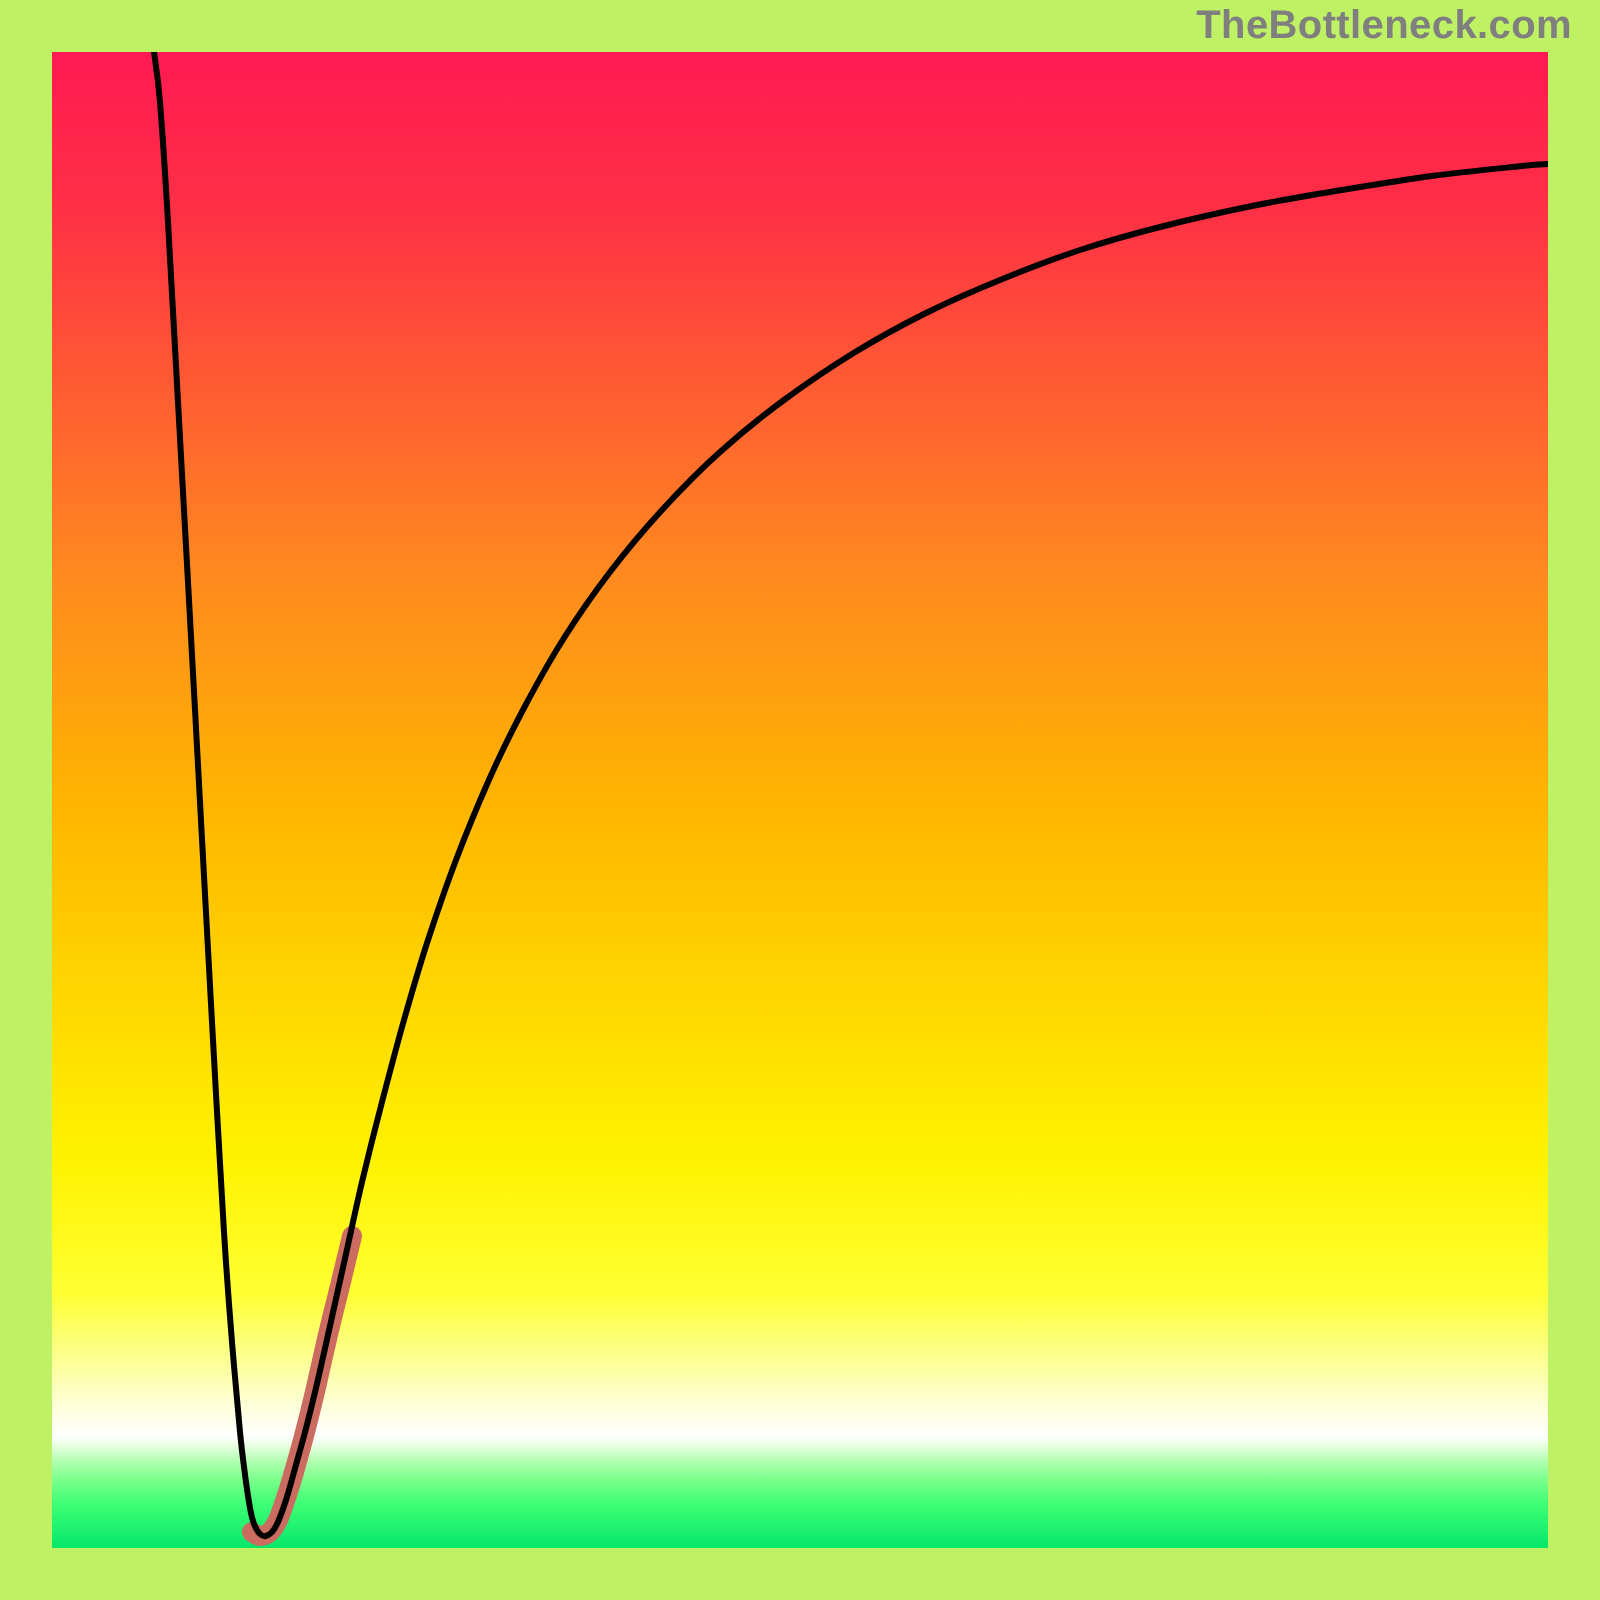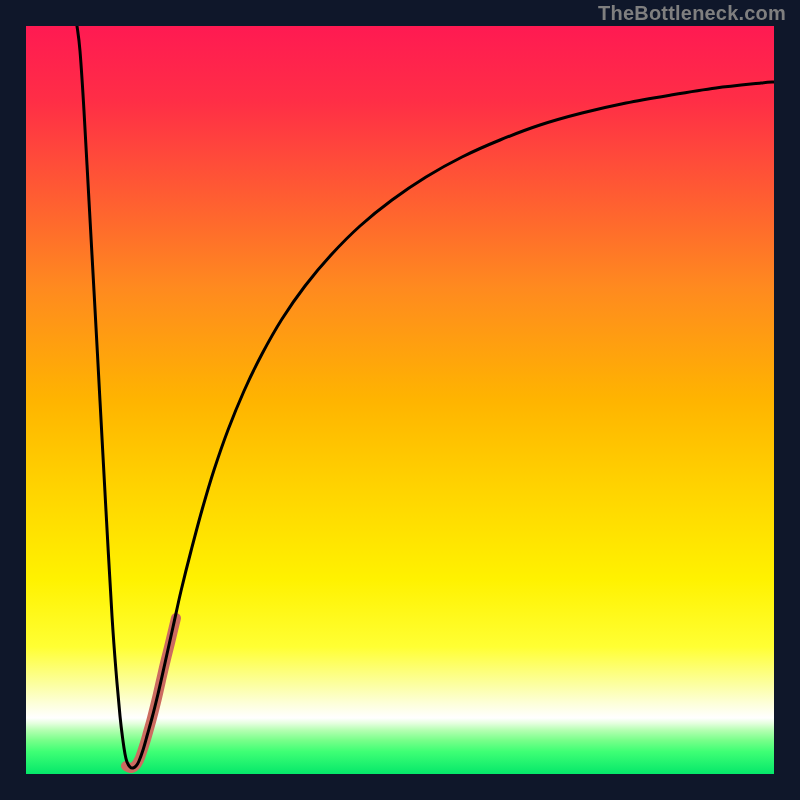--- a/index.html
+++ b/index.html
@@ -9,21 +9,21 @@
     height: 800px;
     background: #000;
     overflow: hidden;
   }
   .frame {
     position: absolute;
     top: 0;
     left: 0;
     width: 800px;
     height: 800px;
-    background: #0f172a;
+    background: #bef264;
   }
   .plot-area {
     position: absolute;
     top: 26px;
     left: 26px;
     width: 748px;
     height: 748px;
     overflow: hidden;
   }
   .gradient-bg {

